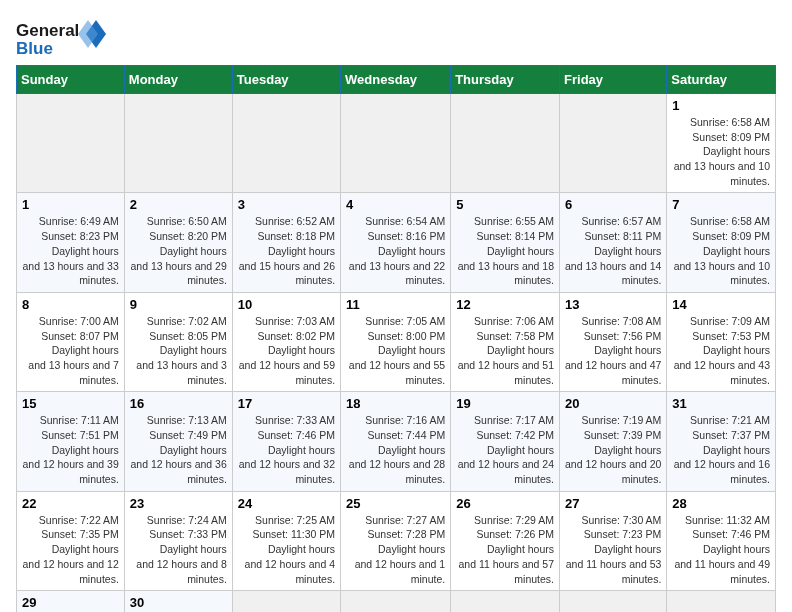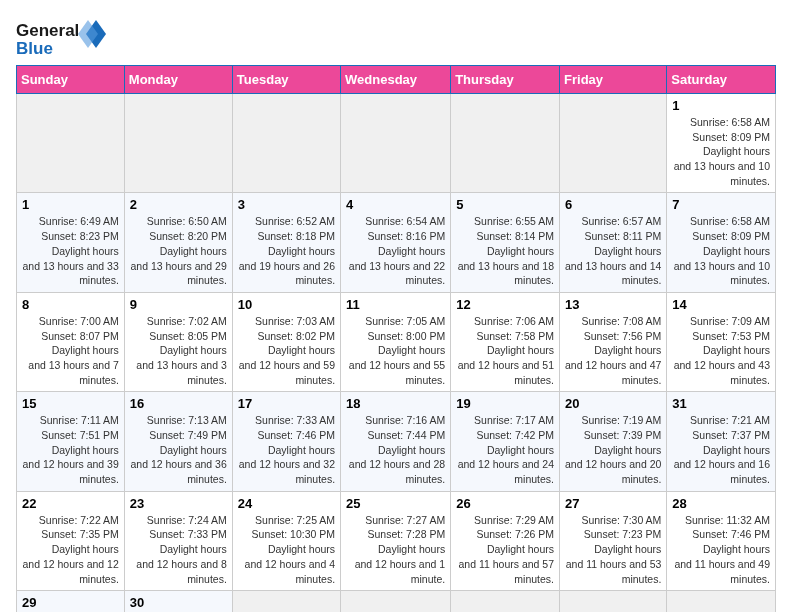--- a/index.html
+++ b/index.html
@@ -30,21 +30,21 @@
     .subtitle {
       font-size: 16px;
       color: #333;
     }
     .calendar-table {
       width: 100%;
       border-collapse: collapse;
       font-size: 11px;
     }
     .calendar-table th {
-      background: #ec4899;
+      background: #15803d;
       color: #fff;
       padding: 6px 4px;
       text-align: left;
       font-size: 13px;
       font-weight: bold;
       border: 1px solid #1a6bba;
     }
     .calendar-table td {
       border: 1px solid #ccc;
       padding: 4px 5px;
@@ -141,21 +141,21 @@
           <span>Daylight hours</span><br>
           <span>and 13 hours and 29 minutes.</span>
         </div>
       </td>
         <td>
         <span class="day-num">3</span>
         <div class="day-info">
           <span>Sunrise: 6:52 AM</span><br>
           <span>Sunset: 8:18 PM</span><br>
           <span>Daylight hours</span><br>
-          <span>and 19 hours and 26 minutes.</span>
+          <span>and 15 hours and 26 minutes.</span>
         </div>
       </td>
         <td>
         <span class="day-num">4</span>
         <div class="day-info">
           <span>Sunrise: 6:54 AM</span><br>
           <span>Sunset: 8:16 PM</span><br>
           <span>Daylight hours</span><br>
           <span>and 13 hours and 22 minutes.</span>
         </div>
@@ -334,21 +334,21 @@
           <span>Sunrise: 7:24 AM</span><br>
           <span>Sunset: 7:33 PM</span><br>
           <span>Daylight hours</span><br>
           <span>and 12 hours and 8 minutes.</span>
         </div>
       </td>
         <td>
         <span class="day-num">24</span>
         <div class="day-info">
           <span>Sunrise: 7:25 AM</span><br>
-          <span>Sunset: 10:30 PM</span><br>
+          <span>Sunset: 11:30 PM</span><br>
           <span>Daylight hours</span><br>
           <span>and 12 hours and 4 minutes.</span>
         </div>
       </td>
         <td>
         <span class="day-num">25</span>
         <div class="day-info">
           <span>Sunrise: 7:27 AM</span><br>
           <span>Sunset: 7:28 PM</span><br>
           <span>Daylight hours</span><br>

